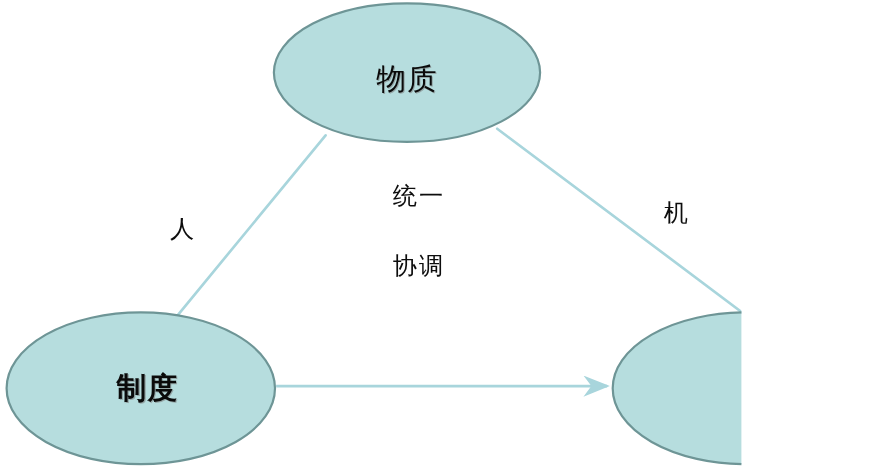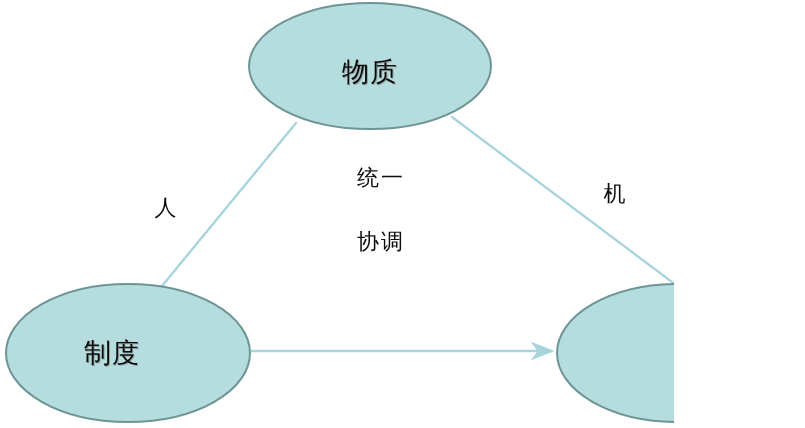--- a/index.html
+++ b/index.html
@@ -75,21 +75,21 @@
 
     <ellipse cx="370" cy="66" rx="121" ry="63" fill="#B6DDDE" stroke="#6E9596" stroke-width="2"></ellipse>
 
     <ellipse cx="128" cy="353" rx="122" ry="69" fill="#B6DDDE" stroke="#6E9596" stroke-width="2"></ellipse>
 
     <ellipse cx="678" cy="353" rx="121" ry="69" fill="#B6DDDE" stroke="#6E9596" stroke-width="2"></ellipse>
   </svg>
 
   <div class="node-label" style="left:370px; top:72px;">物质</div>
 
-  <div class="node-label" style="left:112px; top:353px;">制度</div>
+  <div class="node-label" style="left:134px; top:353px;font-weight:bold;">制度</div>
 
 
   <div class="edge-label" style="left:166px; top:208px;">人</div>
 
   <div class="edge-label" style="left:615px; top:194px;">机</div>
 
 
   <div class="center-label" style="left:381px; top:242px;">协调</div>
 
   <div class="center-label" style="left:381px; top:178px;">统一</div>

